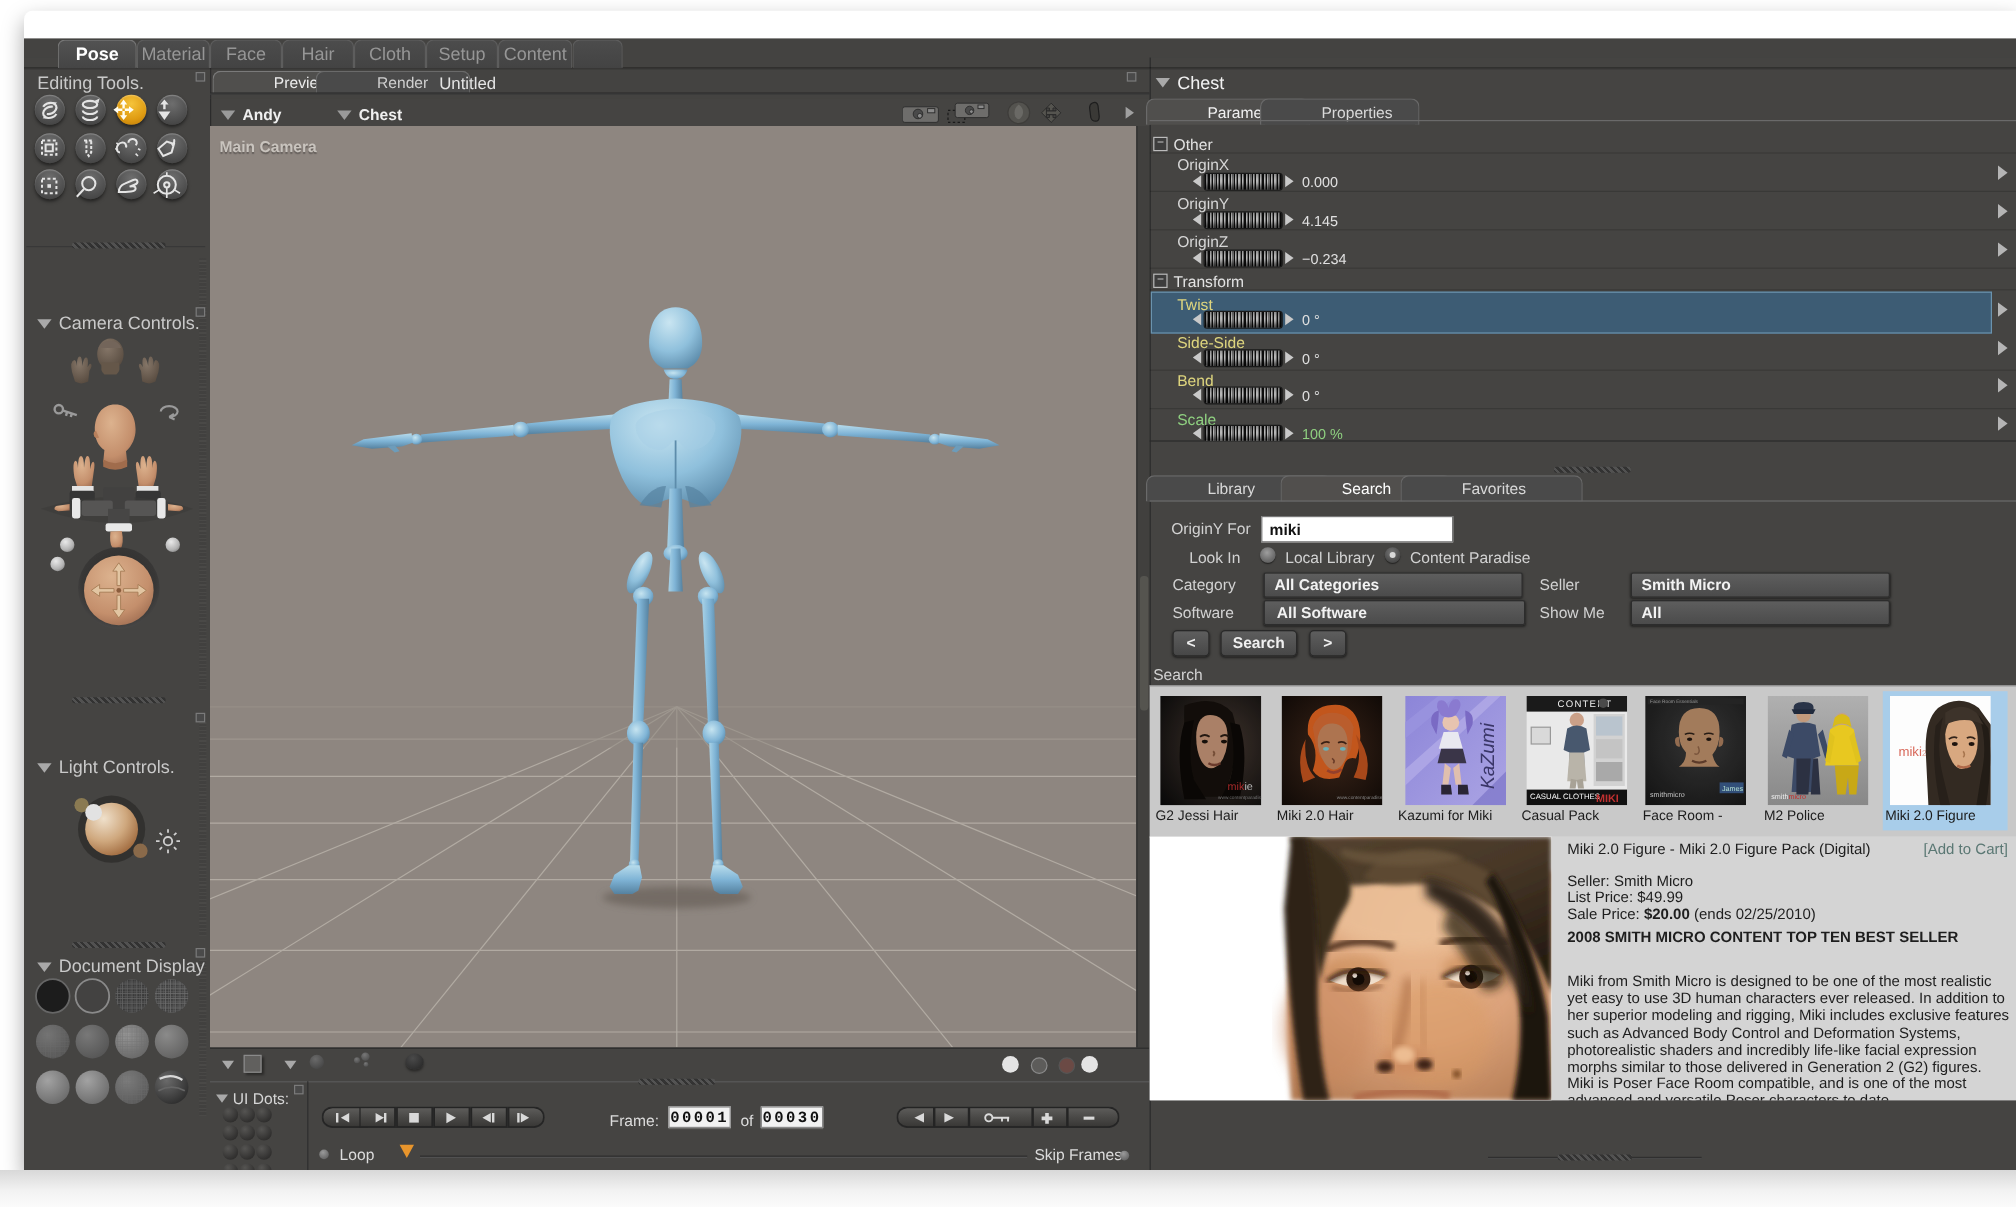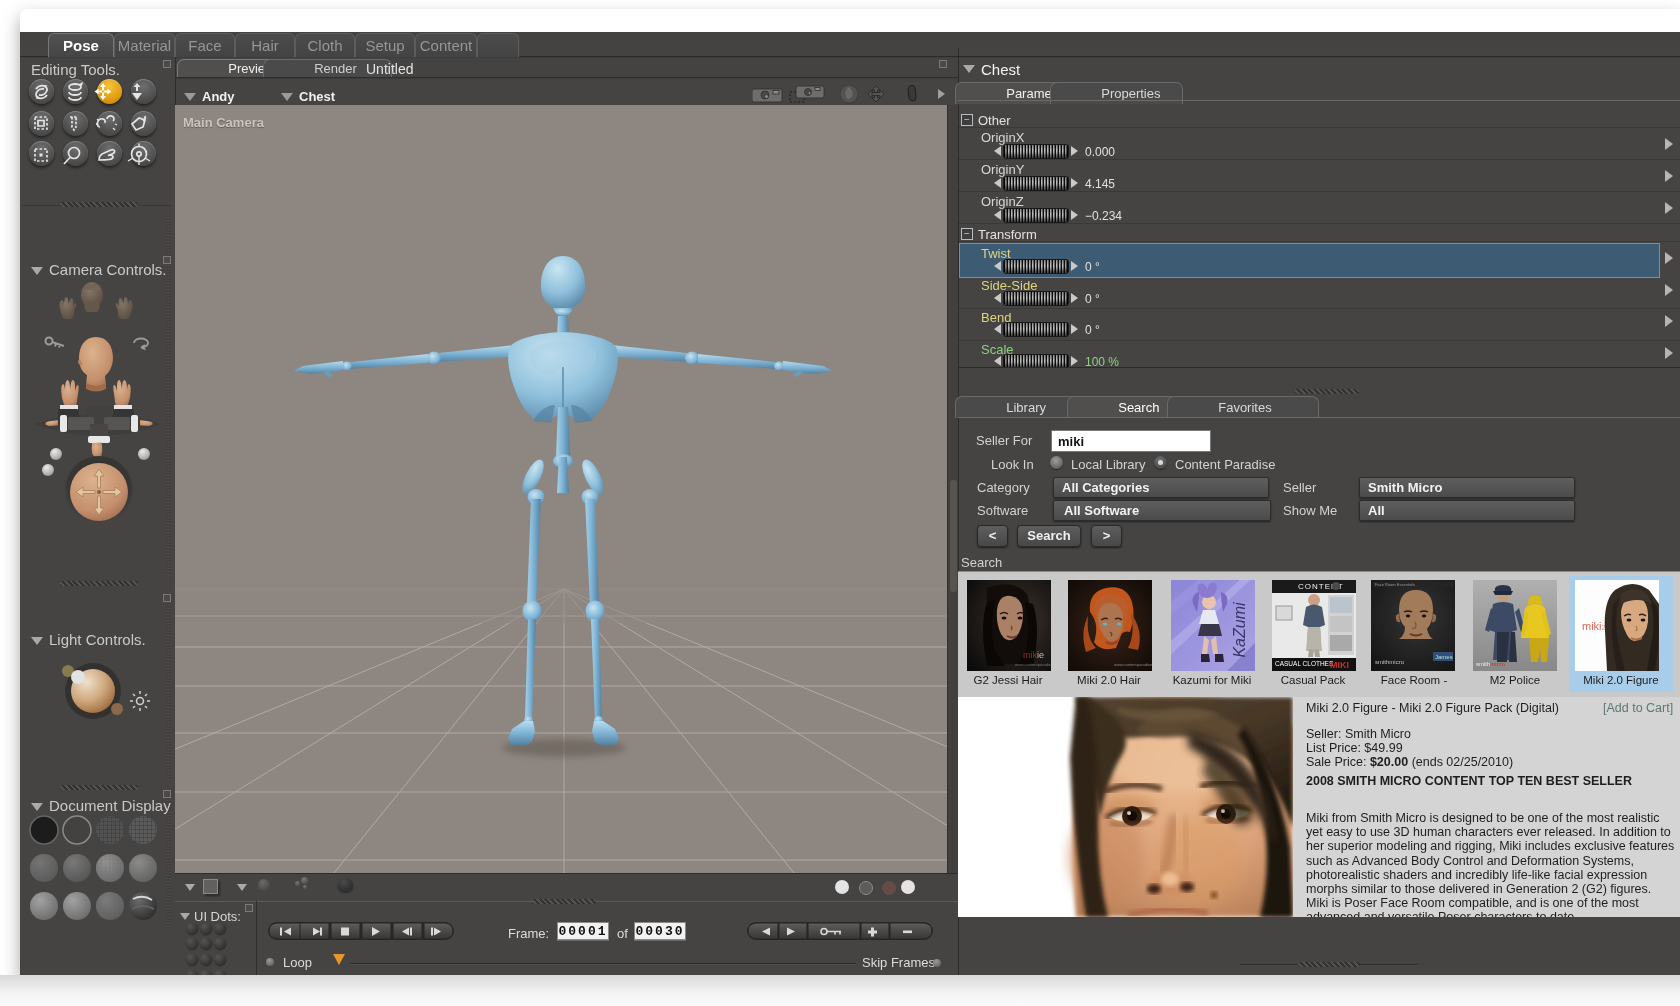--- a/index.html
+++ b/index.html
@@ -28,21 +28,21 @@
 .dial .ra{right:1px;border-left:7px solid #c9c9c9;}
 .pval{position:absolute;font-size:12px;color:#e0e0e0;}
 .rarr{position:absolute;width:0;height:0;border-top:6px solid transparent;border-bottom:6px solid transparent;border-left:8px solid #b5b5b5;}
 
 .ltab{position:absolute;height:21px;border:1px solid #6a6a6a;border-bottom:none;border-top-left-radius:7px;border-top-right-radius:7px;background:#4a4a4a;color:#d9d9d9;font-size:13px;line-height:21px;padding-left:43px;}
 
 .flabel{font-size:13px;color:#d2d2d2;position:absolute;}
 .drop{position:absolute;height:19px;background:linear-gradient(#5e5e5e,#4b4b4b);border:1px solid #2c2c2c;border-radius:2px;box-shadow:0 1px 2px rgba(0,0,0,0.5);color:#f2f2f2;font-size:13px;font-weight:bold;line-height:19px;padding-left:8px;}
 .sbtn{position:absolute;height:20px;background:linear-gradient(#5e5e5e,#474747);border:1px solid #282828;border-radius:4px;box-shadow:0 1px 2px rgba(0,0,0,0.55);color:#efefef;font-size:13px;font-weight:bold;text-align:center;line-height:20px;}
 .radio{position:absolute;width:13px;height:13px;border-radius:50%;background:radial-gradient(circle at 45% 35%,#9e9e9e,#6c6c6c 60%,#555);box-shadow:0 1px 1px rgba(0,0,0,0.5);}
-.tlabel{position:absolute;top:102px;height:13px;font-size:11.5px;color:#1c1c1c;text-align:center;}
+.tlabel{position:absolute;top:102px;height:13px;font-size:11.5px;color:#1c1c1c;}
 
 .dtext{font-size:12.5px;color:#1e1e1e;position:absolute;}
 </style>
 </head>
 <body>
 <div id="win">
   <div id="mainbg"></div>
 </div>
 <div id="tabs">
   <div class="ttab active" style="left:48px;width:64px;">Pose</div>
@@ -606,21 +606,21 @@
   <div class="rarr" style="left:1665px;top:284px;"></div>
   <div class="rarr" style="left:1665px;top:315px;"></div>
   <div class="rarr" style="left:1665px;top:347px;"></div>
   <div class="hdl" style="left:1295px;top:389px;width:64px;"></div>
 
   <div class="ltab" style="left:955px;top:396px;width:110px;">&nbsp;&nbsp;Library</div>
   <div class="ltab" style="left:1067px;top:396px;width:98px;background:#514f4d;color:#fff;">&nbsp;&nbsp;Search</div>
   <div class="ltab" style="left:1167px;top:396px;width:107px;">&nbsp;&nbsp;Favorites</div>
 
   <div class="abs" style="left:958px;top:417px;width:722px;height:150px;border-top:1px solid #6a6a6a;">
-    <div class="flabel" style="left:18px;top:15px;">Seller For</div>
+    <div class="flabel" style="left:18px;top:15px;">OriginY For</div>
     <div class="abs" style="left:93px;top:12px;width:158px;height:20px;background:#fff;border:1px solid #777;">
         <span style="font-size:13px;font-weight:bold;color:#111;position:absolute;left:6px;top:3px;">miki</span>
       </div>
     <div class="flabel" style="left:33px;top:39px;">Look In</div>
     <span class="radio" style="left:92px;top:38px;"></span>
     <div class="flabel" style="left:113px;top:39px;">Local Library</div>
     <span class="radio" style="left:196px;top:38px;background:radial-gradient(circle at 45% 35%,#777,#4c4c4c 65%,#3c3c3c);">
         <span style="position:absolute;left:4px;top:4px;width:5px;height:5px;border-radius:50%;background:#d9d9d9;"></span>
       </span>
     <div class="flabel" style="left:217px;top:39px;">Content Paradise</div>

